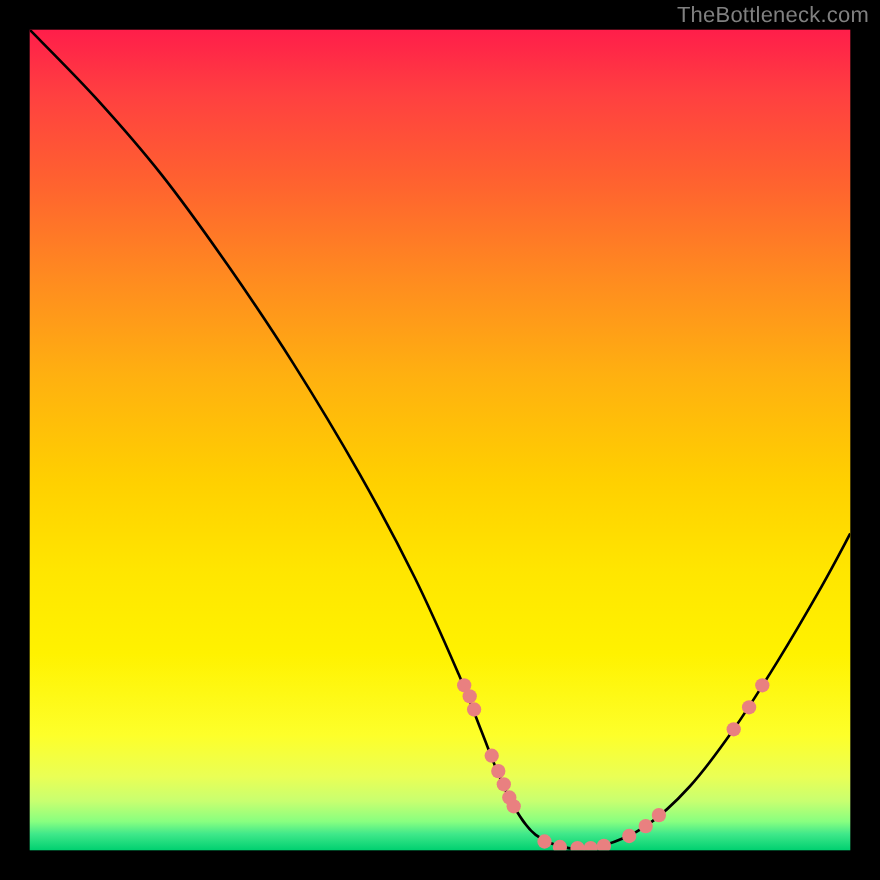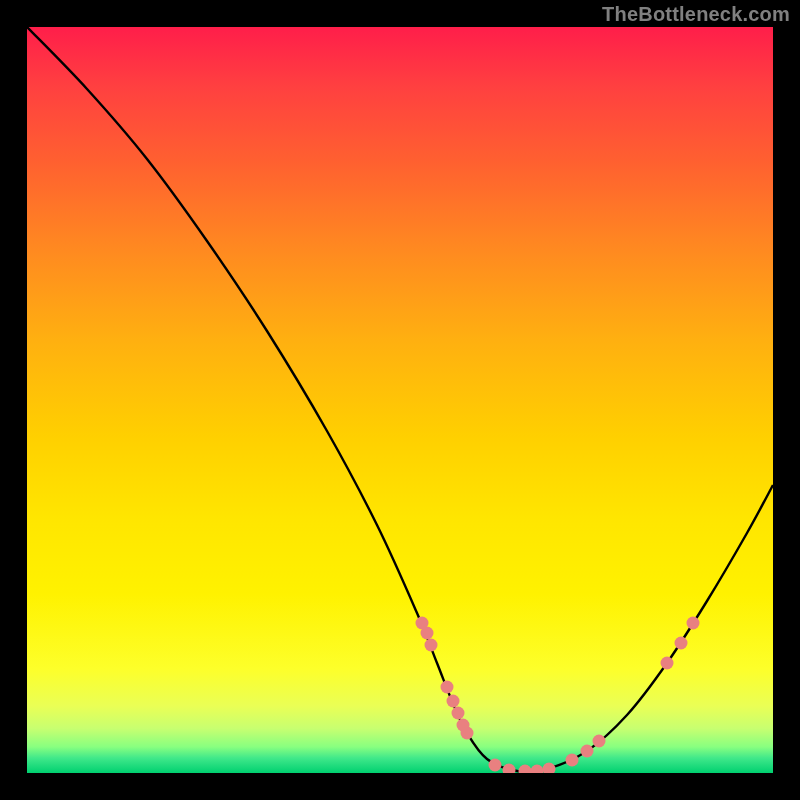--- a/index.html
+++ b/index.html
@@ -41,21 +41,21 @@
     width: 746px;
     height: 746px;
     pointer-events: none;
   }
   .watermark {
     position: absolute;
     top: 3px;
     right: 10px;
     color: #808080;
     font-size: 20px;
-    font-weight: bold;
+    font-weight: normal;
     letter-spacing: 0.2px;
   }
 </style>
 </head>
 <body>
 
 <div class="frame"></div>
 
 <svg class="curve" viewBox="0 0 746 746" preserveAspectRatio="none">
   <path id="curve-path" fill="none" stroke="#000" stroke-width="2.4" d="M 0 0 C 10 10.333333333333334, 40 40, 60 62 C 80 84, 100 106.66666666666667, 120 132 C 140 157.33333333333334, 160 185.33333333333334, 180 214 C 200 242.66666666666666, 220 272.3333333333333, 240 304 C 260 335.6666666666667, 281.6666666666667 371.6666666666667, 300 404 C 318.3333333333333 436.3333333333333, 335 467.6666666666667, 350 498 C 365 528.3333333333334, 380 563, 390 586 C 400 609, 404.1666666666667 621.3333333333334, 410 636 C 415.8333333333333 650.6666666666666, 420 662.3333333333334, 425 674 C 430 685.6666666666666, 434.1666666666667 696.3333333333334, 440 706 C 445.8333333333333 715.6666666666666, 451.6666666666667 725.6666666666666, 460 732 C 468.3333333333333 738.3333333333334, 480 742.3333333333334, 490 744 C 500 745.6666666666666, 508.3333333333333 745.3333333333334, 520 742 C 531.6666666666666 738.6666666666666, 546.6666666666666 733, 560 724 C 573.3333333333334 715, 586.6666666666666 702.6666666666666, 600 688 C 613.3333333333334 673.3333333333334, 626.6666666666666 655, 640 636 C 653.3333333333334 617, 666.6666666666666 595.6666666666666, 680 574 C 693.3333333333334 552.3333333333334, 709 525.3333333333334, 720 506 C 731 486.6666666666667, 741.6666666666666 466, 746 458"></path>

